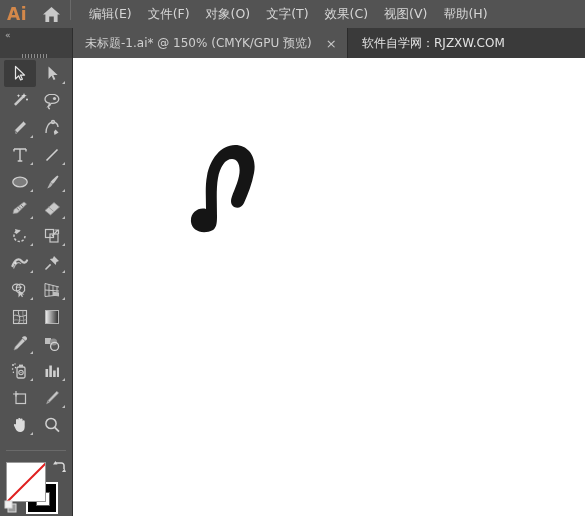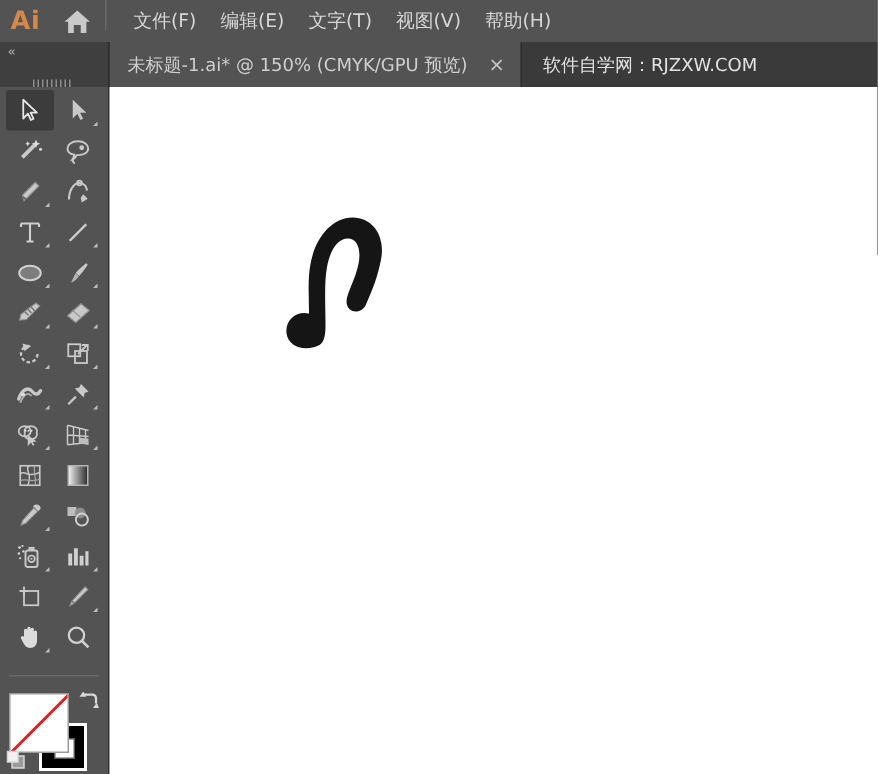--- a/index.html
+++ b/index.html
@@ -245,23 +245,25 @@
 
   <div class="menubar">
     <div class="ai-logo">Ai</div>
     <div class="home-btn">
       <svg width="19" height="17" viewBox="0 0 19 17">
         <path d="M9.5 1 L18 8.5 L15.6 8.5 L15.6 16 L11.8 16 L11.8 10.6 L7.2 10.6 L7.2 16 L3.4 16 L3.4 8.5 L1 8.5 Z" fill="#c9c9c9"></path>
       </svg>
     </div>
     <div class="menu-sep"></div>
     <div class="menu-items">
+      <div class="menu-item">编辑(E)</div>
       <div class="menu-item">文件(F)</div>
-      <div class="menu-item">编辑(E)</div>
+      <div class="menu-item">对象(O)</div>
       <div class="menu-item">文字(T)</div>
+      <div class="menu-item">效果(C)</div>
       <div class="menu-item">视图(V)</div>
       <div class="menu-item">帮助(H)</div>
     </div>
   </div>
 
   <div class="tabbar">
     <div class="doctab">
       <span class="doctab-title">未标题-1.ai* @ 150% (CMYK/GPU 预览)</span>
       <span class="doctab-close">×</span>
     </div>

